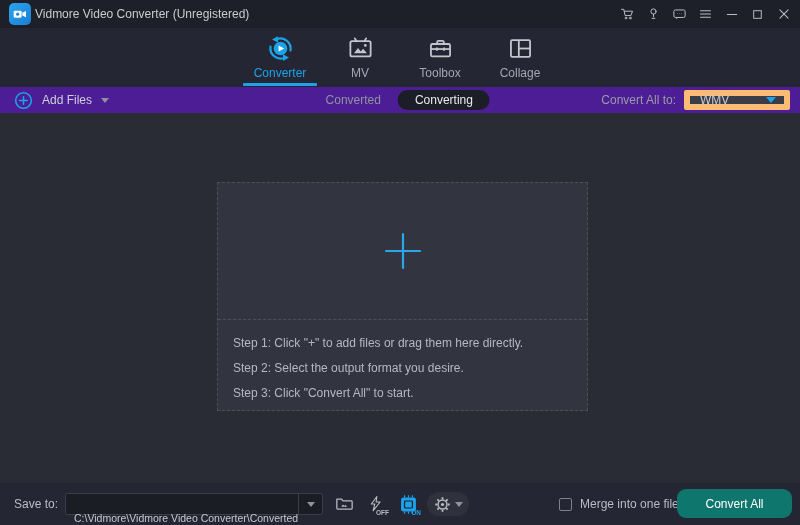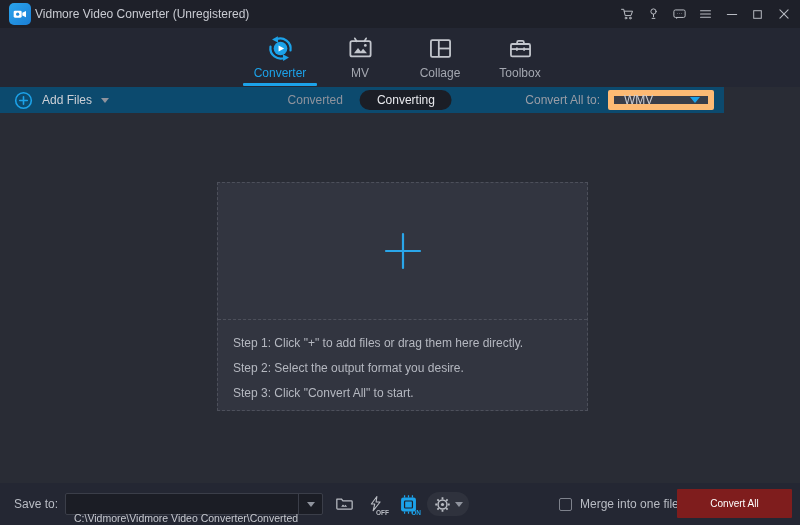--- a/index.html
+++ b/index.html
@@ -41,22 +41,22 @@
   }
   .nav-tab .tab-label { font-size:12px; color:#a4a7b0; }
   .nav-tab.active .tab-label { color:#1ca2e9; }
   .nav-tab.active::after {
     content:""; position:absolute; left:3px; right:3px; bottom:1px; height:3px;
     background:#1ca2e9; border-radius:1px;
   }
 
   
   .subtoolbar {
-    position:absolute; top:87px; left:0; width:724px; height:26px;
-    background:#0c4a6e; display:flex; align-items:center;
+    position:absolute; top:87px; left:0; width:800px; height:26px;
+    background:#4c1d95; display:flex; align-items:center;
   }
   .add-files { position:absolute; left:14px; display:flex; align-items:center; gap:9px; cursor:pointer; }
   .add-files-label { font-size:12px; color:#cdd0d6; }
   .view-switch { position:absolute; left:50%; transform:translateX(-52%); display:flex; align-items:center; }
   .pill {
     height:20px; padding:0 17px; border-radius:10px; display:flex; align-items:center;
     font-size:12px; cursor:pointer;
   }
   .pill.active { background:#1b1e26; color:#e9eaee; }
   .pill.inactive { color:#8f939d; margin-left:6px; }
@@ -116,22 +116,22 @@
   .icon-badge.on { color:#1ca2e9; }
   .gear-btn {
     width:42px; height:24px; background:#2f323d; border-radius:12px;
     display:flex; align-items:center; justify-content:center; gap:4px; cursor:pointer;
   }
   .merge-group { position:absolute; left:559px; display:flex; align-items:center; gap:8px; cursor:pointer; }
   .checkbox { width:13px; height:13px; border:1px solid #7e828c; border-radius:2px; background:transparent; }
   .merge-label { font-size:12px; color:#b9bcc4; }
   .convert-all-btn {
     position:absolute; right:8px; top:6px; width:115px; height:29px;
-    background:#7f1d1d; border:none; border-radius:1px;
-    color:#ffffff; font-size:10px; font-family:"Liberation Sans",sans-serif;
+    background:#0f766e; border:none; border-radius:9px;
+    color:#ffffff; font-size:12px; font-family:"Liberation Sans",sans-serif;
     display:flex; align-items:center; justify-content:center; cursor:pointer;
   }
 </style>
 </head>
 <body>
 
 <div class="app">
 
   <div class="titlebar">
     <div class="logo">
@@ -209,36 +209,36 @@
         <path d="M8.5 5.5 L7 3" stroke-linecap="round"></path>
         <path d="M15.5 5.5 L17 3" stroke-linecap="round"></path>
         <rect x="3" y="5.5" width="18" height="13.5" rx="1.5"></rect>
         <path d="M6.2 16.3 L9.8 11.6 L12.3 14.6 L14.3 12.2 L17.8 16.3 Z" fill="#c3c6cd" stroke="none"></path>
         <circle cx="16.3" cy="9.3" r="1.2" fill="#c3c6cd" stroke="none"></circle>
       </svg>
       <span class="tab-label">MV</span>
     </div>
     <div class="nav-tab">
       <svg width="27" height="27" viewBox="0 0 24 24" fill="none" stroke="#c3c6cd" stroke-width="1.6">
-        <rect x="3.5" y="4.5" width="17" height="15" rx="1.2"></rect>
-        <path d="M10.5 4.5 V19.5"></path>
-        <path d="M10.5 12 H20.5"></path>
-      </svg>
-      <span class="tab-label">Collage</span>
-    </div>
-    <div class="nav-tab">
-      <svg width="27" height="27" viewBox="0 0 24 24" fill="none" stroke="#c3c6cd" stroke-width="1.6">
         <path d="M9 8 V6.6 A1.3 1.3 0 0 1 10.3 5.3 H13.7 A1.3 1.3 0 0 1 15 6.6 V8"></path>
         <rect x="3.5" y="8" width="17" height="11" rx="1.3"></rect>
         <path d="M3.5 12.5 H20.5"></path>
         <path d="M8.8 11 V14"></path>
         <path d="M15.2 11 V14"></path>
       </svg>
       <span class="tab-label">Toolbox</span>
     </div>
+    <div class="nav-tab">
+      <svg width="27" height="27" viewBox="0 0 24 24" fill="none" stroke="#c3c6cd" stroke-width="1.6">
+        <rect x="3.5" y="4.5" width="17" height="15" rx="1.2"></rect>
+        <path d="M10.5 4.5 V19.5"></path>
+        <path d="M10.5 12 H20.5"></path>
+      </svg>
+      <span class="tab-label">Collage</span>
+    </div>
   </div>
 
   <div class="subtoolbar">
     <div class="add-files">
       <svg width="19" height="19" viewBox="0 0 18 18">
         <circle cx="9" cy="9" r="7.4" fill="none" stroke="#1ca2e9" stroke-width="1.5"></circle>
         <path d="M9 5.4 V12.6 M5.4 9 H12.6" stroke="#1ca2e9" stroke-width="1.5" stroke-linecap="round"></path>
       </svg>
       <span class="add-files-label">Add Files</span>
       <span class="caret small"></span>

